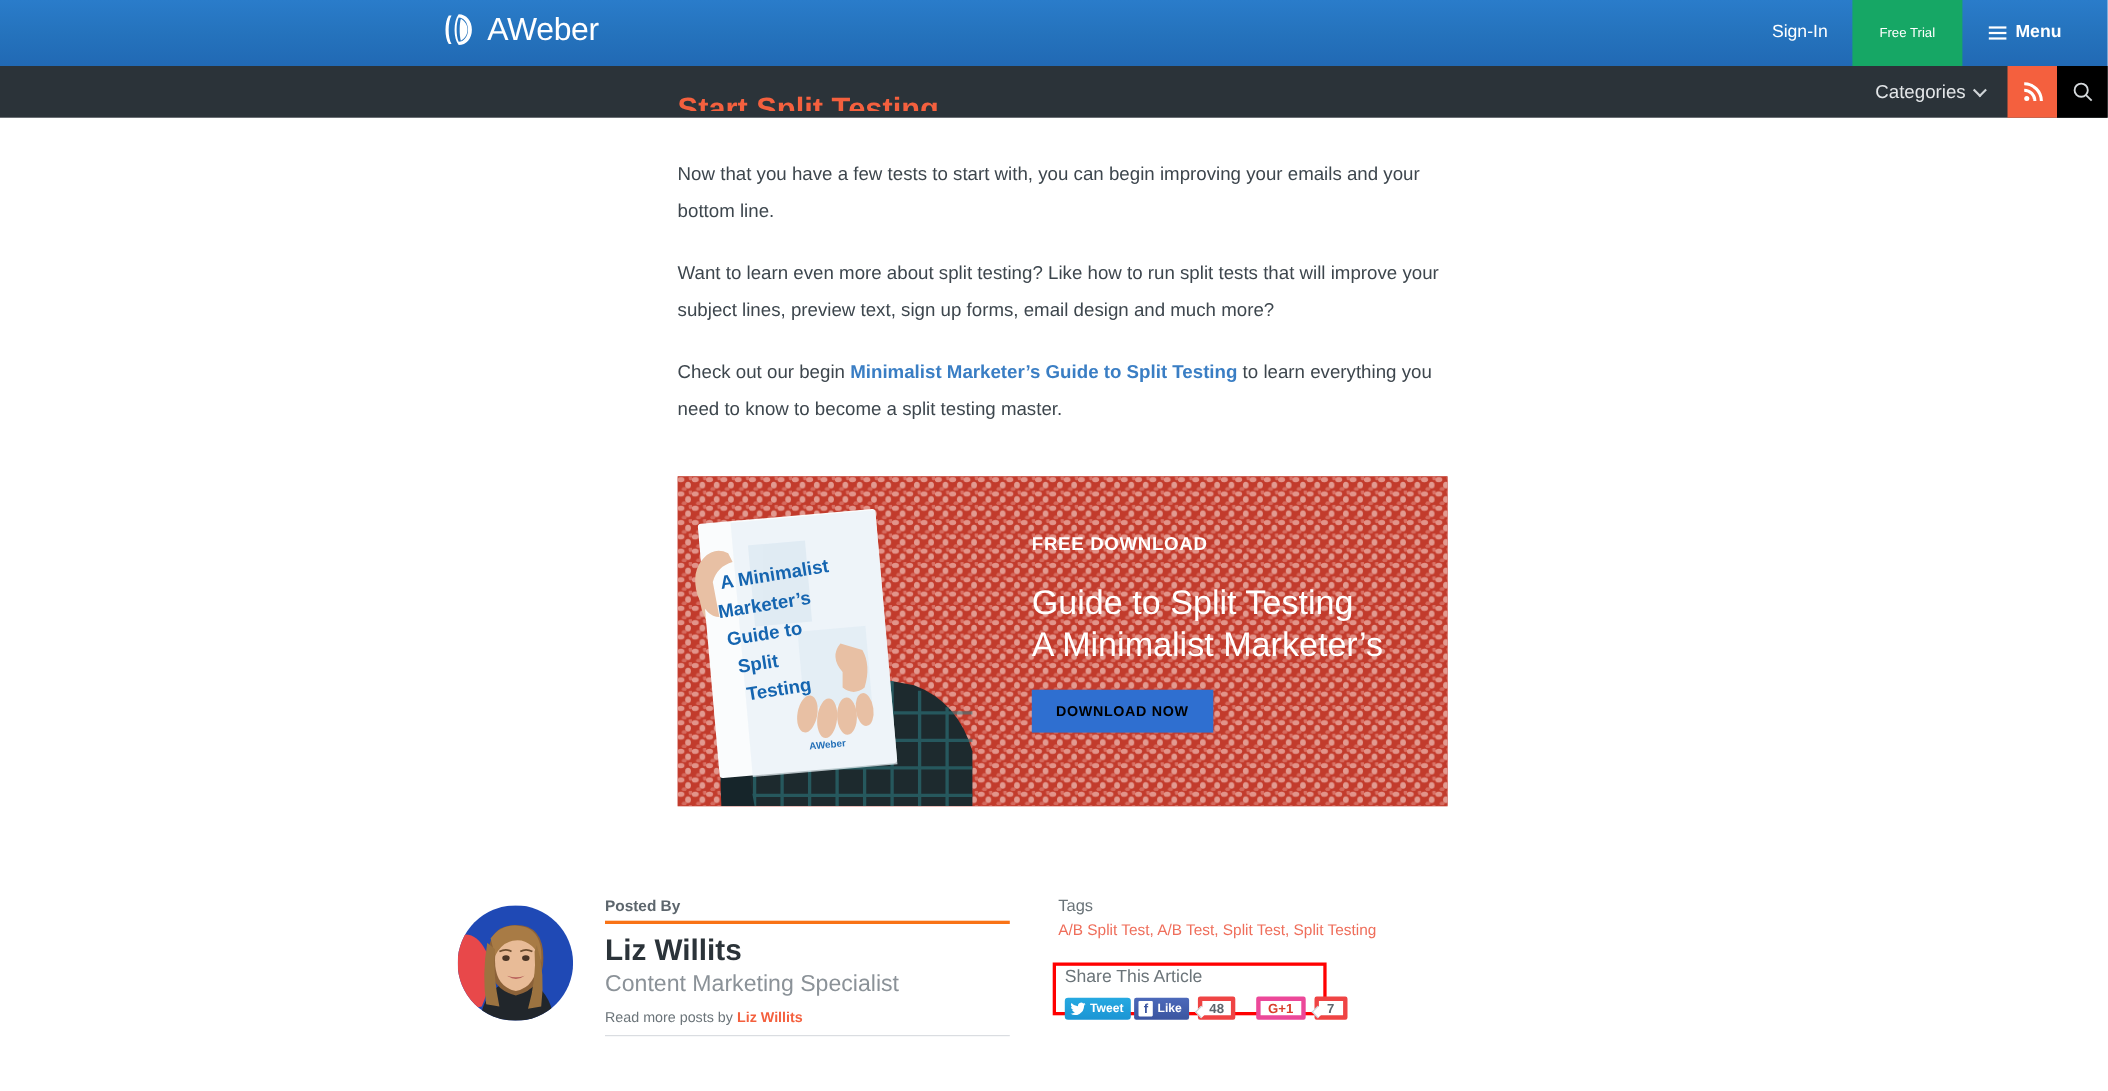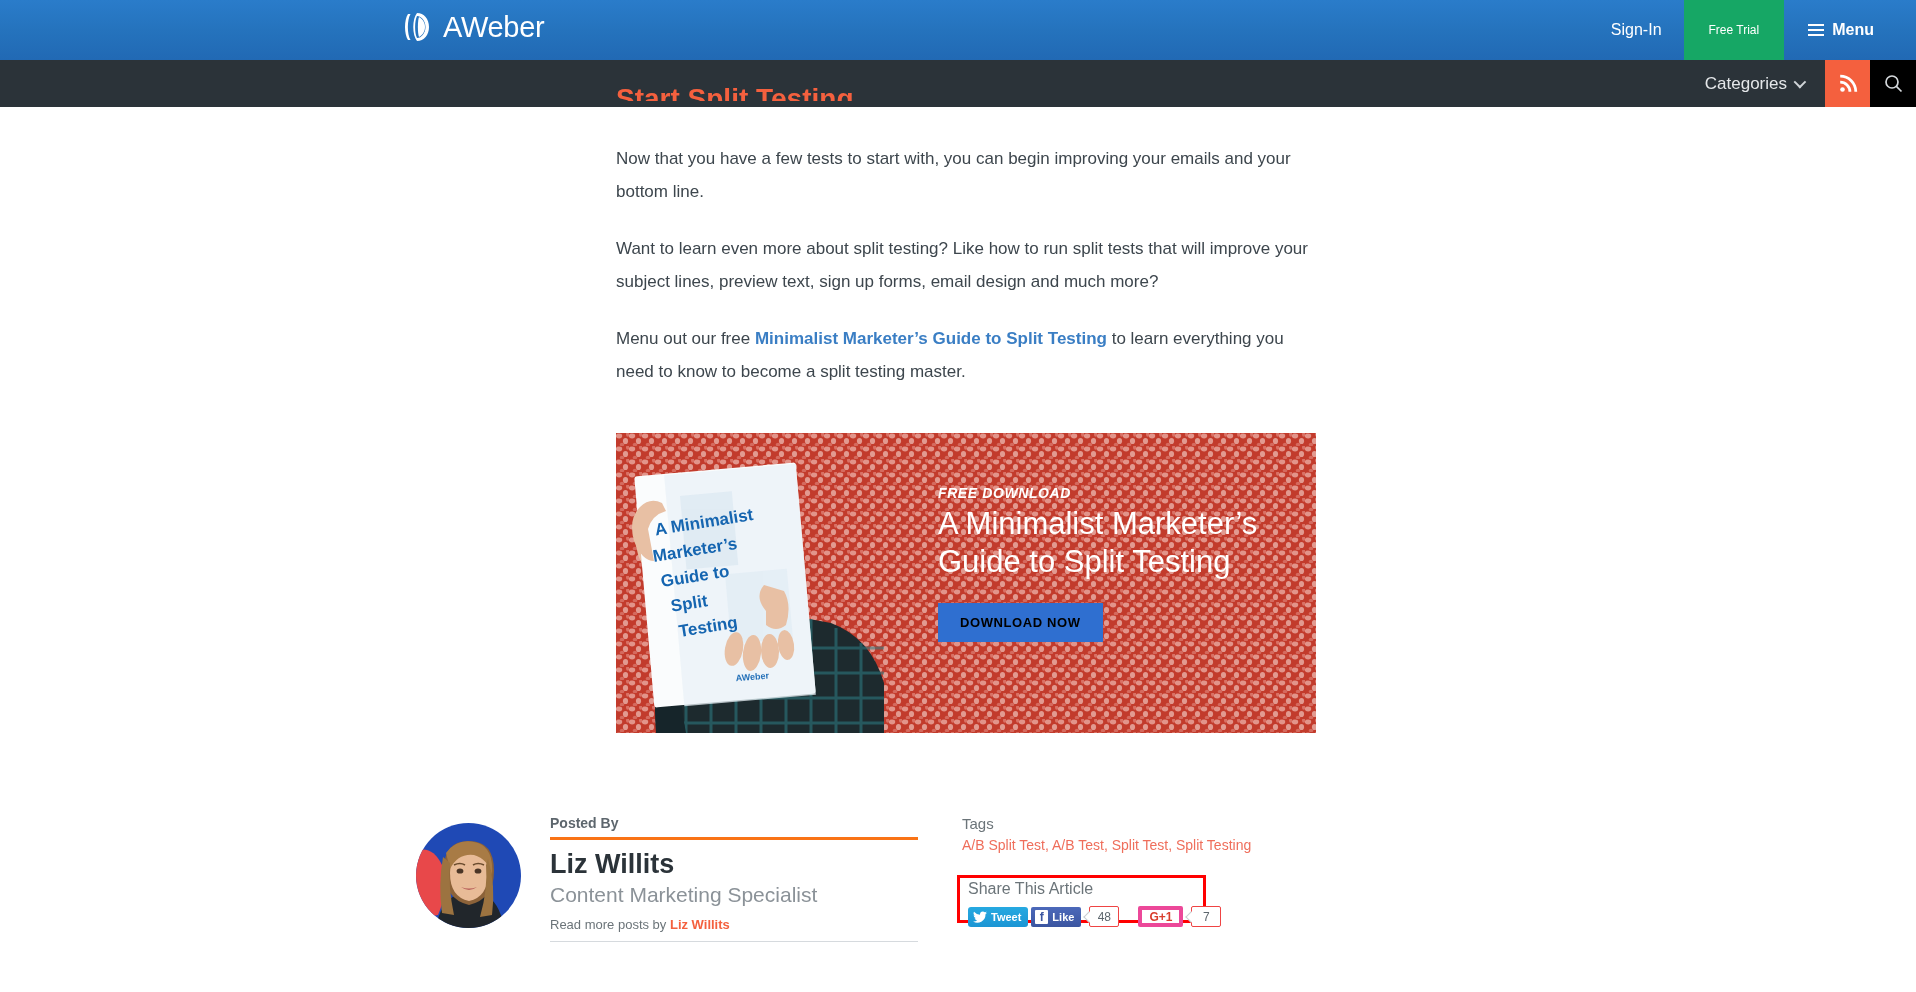--- a/index.html
+++ b/index.html
@@ -99,22 +99,22 @@
   
   .banner {
     position: absolute; left: 616px; top: 326px;
     width: 700px; height: 300px; overflow: hidden;
     background: #c0392b;
   }
   .banner-bg { position: absolute; inset: 0; }
   .banner-person { position: absolute; left: 0; top: 0; width: 330px; height: 300px; }
   .banner-right { position: absolute; left: 322px; top: 52px; width: 370px; }
   .b-kicker {
-    color: #ffffff; font-size: 14px; font-weight: bold;
-    letter-spacing: 0.6px; margin-bottom: 4px; font-style: italic;
+    color: #ffffff; font-size: 17px; font-weight: bold;
+    letter-spacing: 0.6px; margin-bottom: 24px;
   }
   .b-title {
     color: #ffffff; font-size: 31px; font-weight: 400;
     line-height: 38px; margin-bottom: 22px;
   }
   .b-cta {
     display: inline-block; background: #2f6fd0; color: #000000;
     font-size: 13px; font-weight: bold; letter-spacing: 0.6px;
     padding: 12px 22px; cursor: pointer;
   }
@@ -173,25 +173,26 @@
     height: 20px; padding: 0 7px 0 4px;
     border-radius: 2px; margin-left: 3px; cursor: pointer;
   }
   .fb-f {
     width: 13px; height: 14px; background: #ffffff; color: #3b55a0;
     font-size: 12px; font-weight: bold; text-align: center;
     line-height: 14px; border-radius: 1px;
   }
   .count-bubble {
     position: relative; margin-left: 8px;
-    border: 1px solid #ef4444; background: #ffffff;
+    border: 4px solid #ef4444; background: #ffffff;
     color: #5d666d; font-size: 12px;
     height: 21px; min-width: 30px; padding: 0 6px;
     display: flex; align-items: center; justify-content: center;
     border-radius: 2px;
+    font-weight: bold;
   }
   .count-bubble::before {
     content: ""; position: absolute; left: -5px; top: 6px;
     width: 7px; height: 7px; background: #ffffff;
     border-left: 1px solid #c9cdd1; border-bottom: 1px solid #c9cdd1;
     transform: rotate(45deg);
   }
   .btn-gplus {
     display: flex; align-items: center; justify-content: center;
     margin-left: 19px; border: 4px solid #ec4899; background: #ffffff;
@@ -247,21 +248,21 @@
     </div>
   </div>
 </div>
 
 <div class="article">
   <div class="cut-heading">Start Split Testing</div>
 
   <p class="para p1">Now that you have a few tests to start with, you can begin improving your emails and your bottom line.</p>
   <p class="para p2">Want to learn even more about split testing? Like how to run split tests that will improve your subject lines, preview text, sign up forms, email design and much more?</p>
   <p class="para p3">
-    <span>Menu out our free </span><a class="inline-link" href="#">Minimalist Marketer’s Guide to Split Testing</a><span> to learn everything you need to know to become a split testing master.</span>
+    <span>Check out our begin </span><a class="inline-link" href="#">Minimalist Marketer’s Guide to Split Testing</a><span> to learn everything you need to know to become a split testing master.</span>
   </p>
 
   <div class="banner">
     <svg class="banner-bg" viewBox="0 0 700 300" preserveAspectRatio="none">
       <defs>
         <pattern id="dots" width="13" height="13" patternUnits="userSpaceOnUse">
           <rect width="13" height="13" fill="#c23b2c"></rect>
           <ellipse cx="3" cy="3" rx="3.2" ry="2.4" fill="#e8a39a" opacity="0.85"></ellipse>
           <ellipse cx="9.5" cy="8" rx="2.6" ry="3.1" fill="#f0c2bb" opacity="0.7"></ellipse>
           <ellipse cx="6" cy="11.5" rx="2.2" ry="1.8" fill="#d9766a" opacity="0.8"></ellipse>
@@ -300,22 +301,22 @@
         <ellipse cx="118" cy="216" rx="9" ry="17" transform="rotate(10 118 216)"></ellipse>
         <ellipse cx="136" cy="220" rx="9" ry="18" transform="rotate(6 136 220)"></ellipse>
         <ellipse cx="154" cy="218" rx="9" ry="17" transform="rotate(-2 154 218)"></ellipse>
         <ellipse cx="170" cy="212" rx="8" ry="15" transform="rotate(-8 170 212)"></ellipse>
       </g>
     </svg>
 
     <div class="banner-right">
       <div class="b-kicker">FREE DOWNLOAD</div>
       <div class="b-title">
+        <div>Guide to Split Testing</div>
         <div>A Minimalist Marketer’s</div>
-        <div>Guide to Split Testing</div>
       </div>
       <div class="b-cta">DOWNLOAD NOW</div>
     </div>
   </div>
 </div>
 
 <div class="author">
   <div class="avatar">
     <svg viewBox="0 0 105 105">
       <rect width="105" height="105" fill="#1f49b5"></rect>

